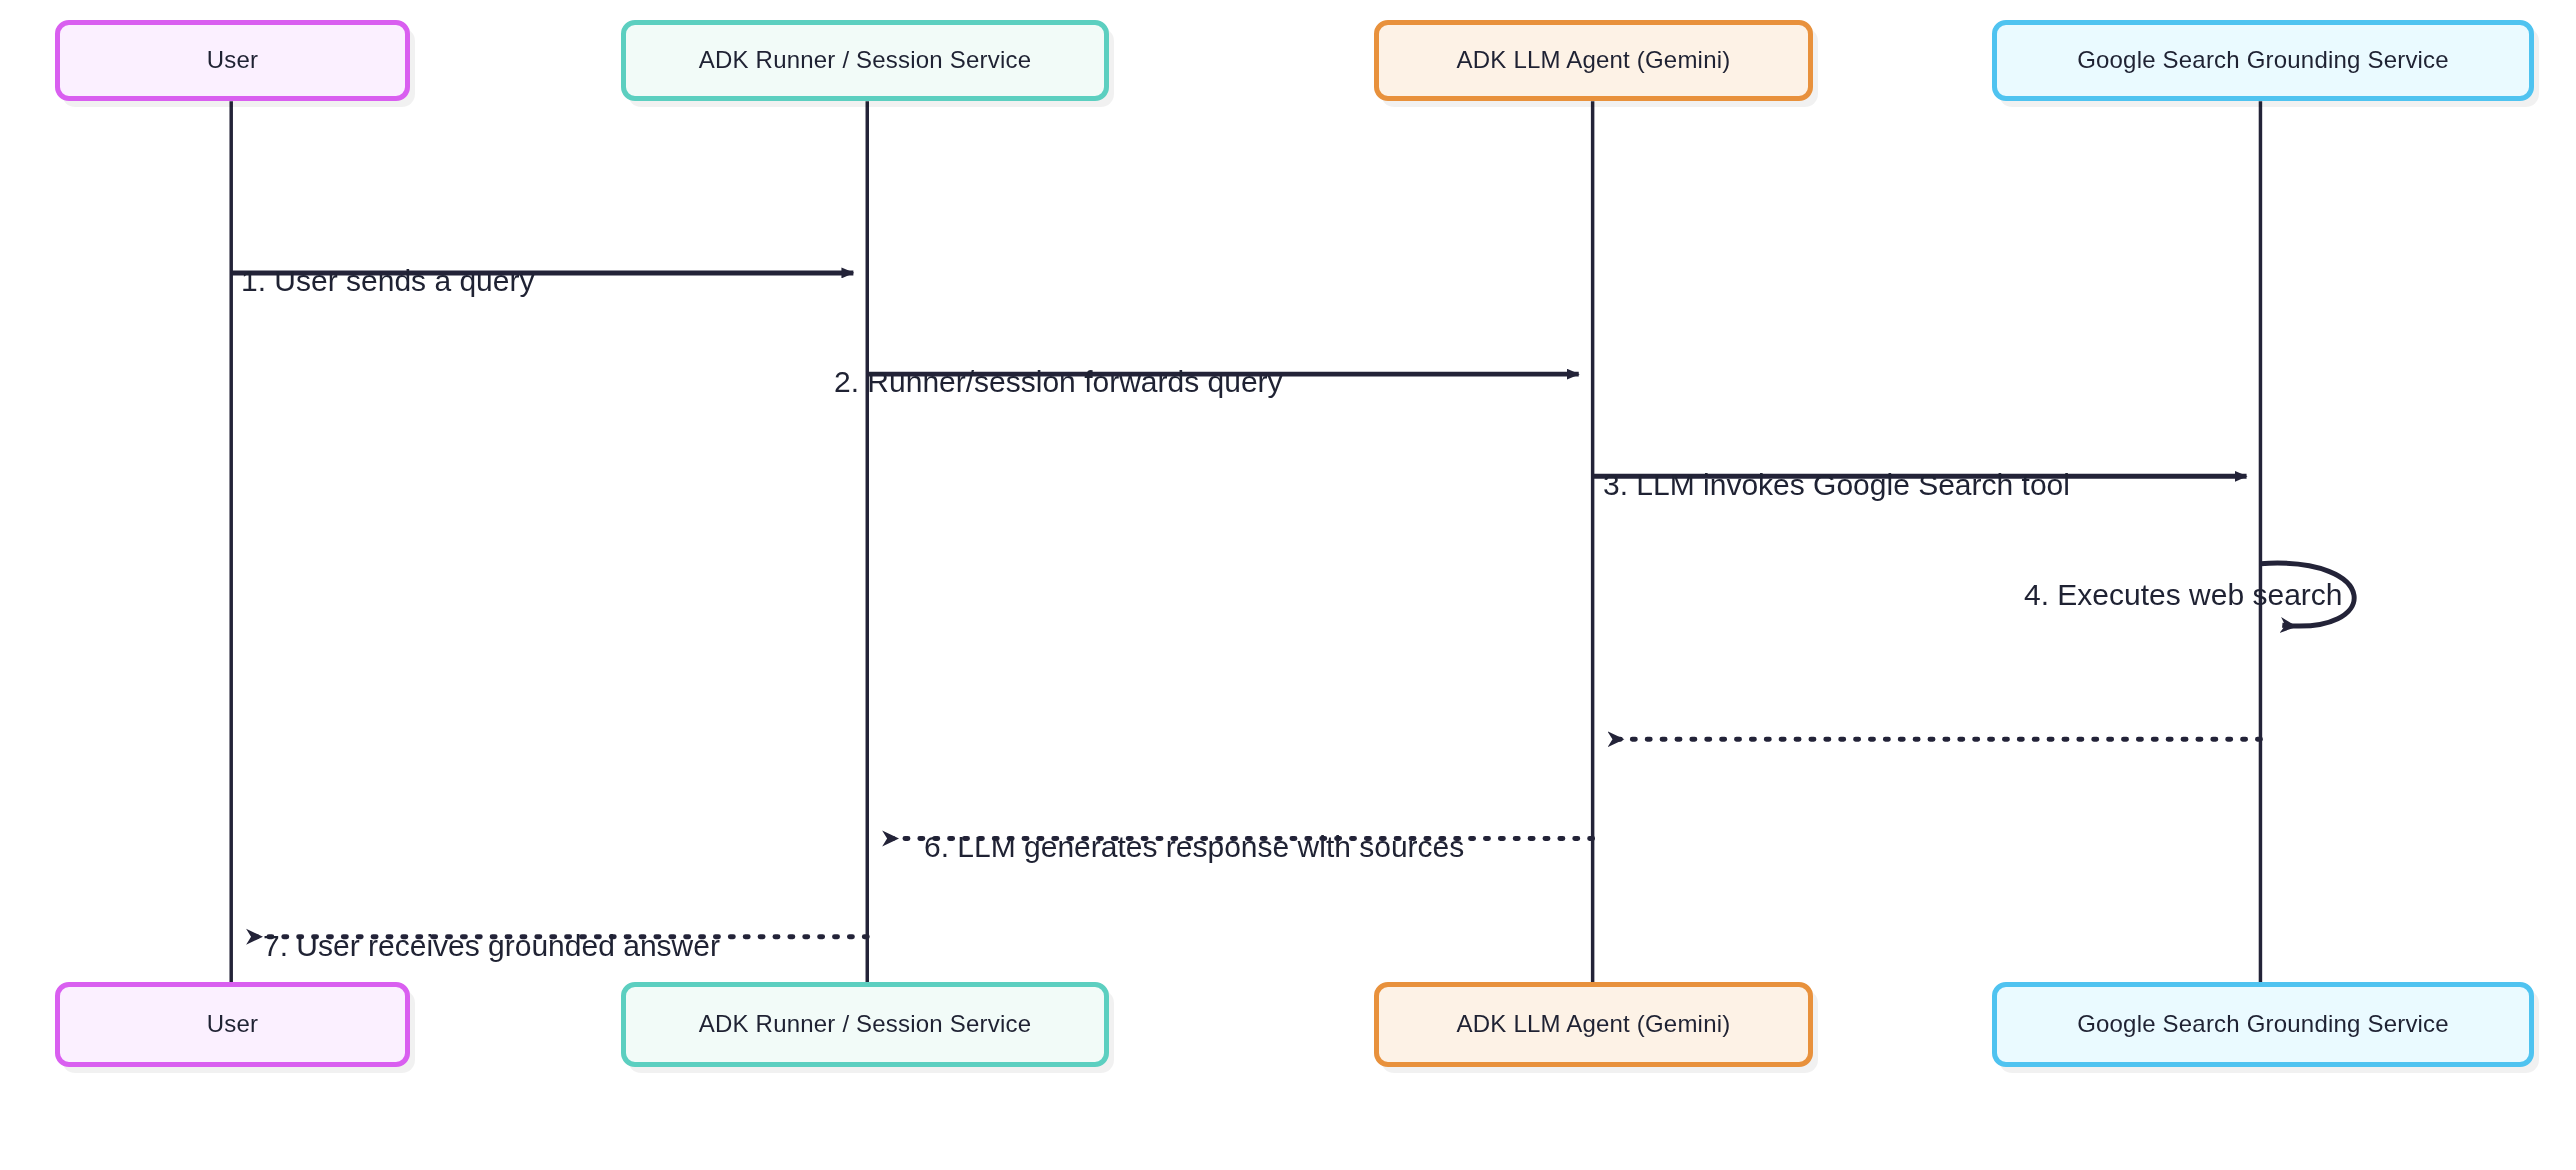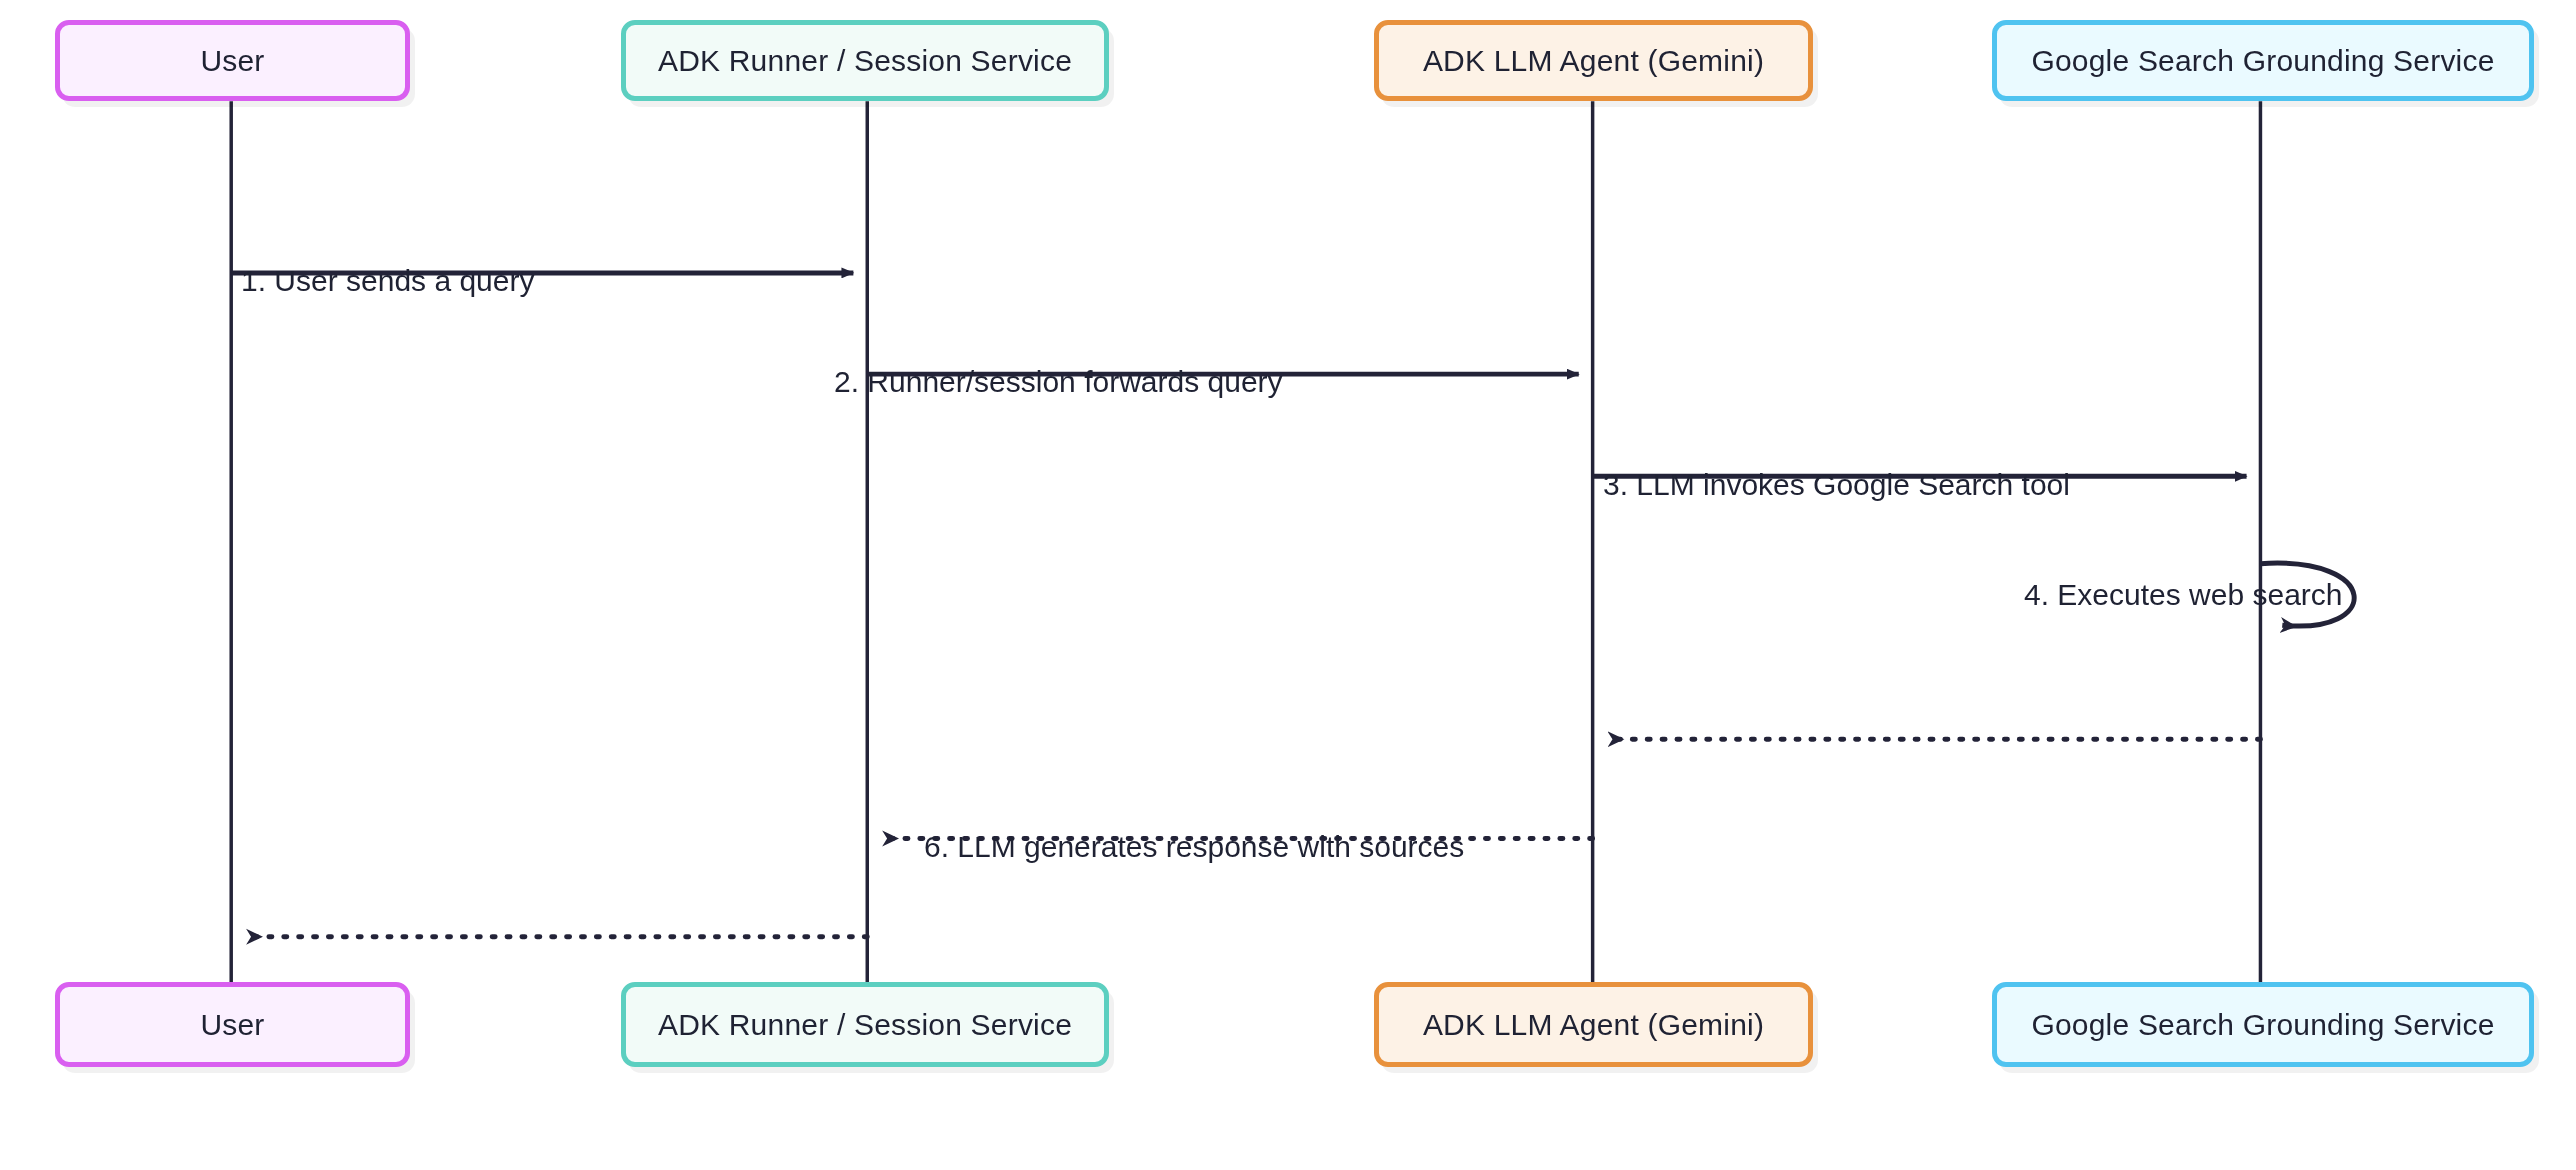--- a/index.html
+++ b/index.html
@@ -33,21 +33,21 @@
     border-width: 5px;
     display: flex;
     align-items: center;
     justify-content: center;
     text-align: center;
     box-shadow: 6px 7px 0px -1px rgba(0,0,0,0.055);
     z-index: 5;
   }
   .actor-label {
     font-family: "Liberation Sans", sans-serif;
-    font-size: 30px;
+    font-size: 24px;
     color: #1f2233;
     letter-spacing: 0.2px;
     line-height: 1.2;
     white-space: nowrap;
   }
   .msg-label {
     position: absolute;
     font-family: "Liberation Sans", sans-serif;
     font-size: 30px;
     color: #1f2233;
@@ -148,20 +148,21 @@
 
   <div class="msg-label" style="left:834px; top:325px;">2. Runner/session forwards query</div>
 
   <div class="msg-label" style="left:1603px; top:428px;">3. LLM invokes Google Search tool</div>
 
   <div class="msg-label" style="left:2024px; top:538px;">4. Executes web search</div>
 
 
   <div class="msg-label" style="left:924px; top:790px;text-align:right;">6. LLM generates response with sources</div>
 
+  <div class="msg-label" style="left:263px; top:889px;">7. User receives grounded answer</div>
 
   <div class="msg-hit" style="left:231px; top:259px; width:635px;"></div>
   <div class="msg-hit" style="left:867px; top:360px; width:725px;"></div>
   <div class="msg-hit" style="left:1593px; top:462px; width:668px;"></div>
   <div class="msg-hit" style="left:2260px; top:556px; width:94px; height:77px;"></div>
   <div class="msg-hit" style="left:1593px; top:725px; width:668px;"></div>
   <div class="msg-hit" style="left:867px; top:825px; width:725px;"></div>
   <div class="msg-hit" style="left:231px; top:923px; width:636px;"></div>
 
 </div>

